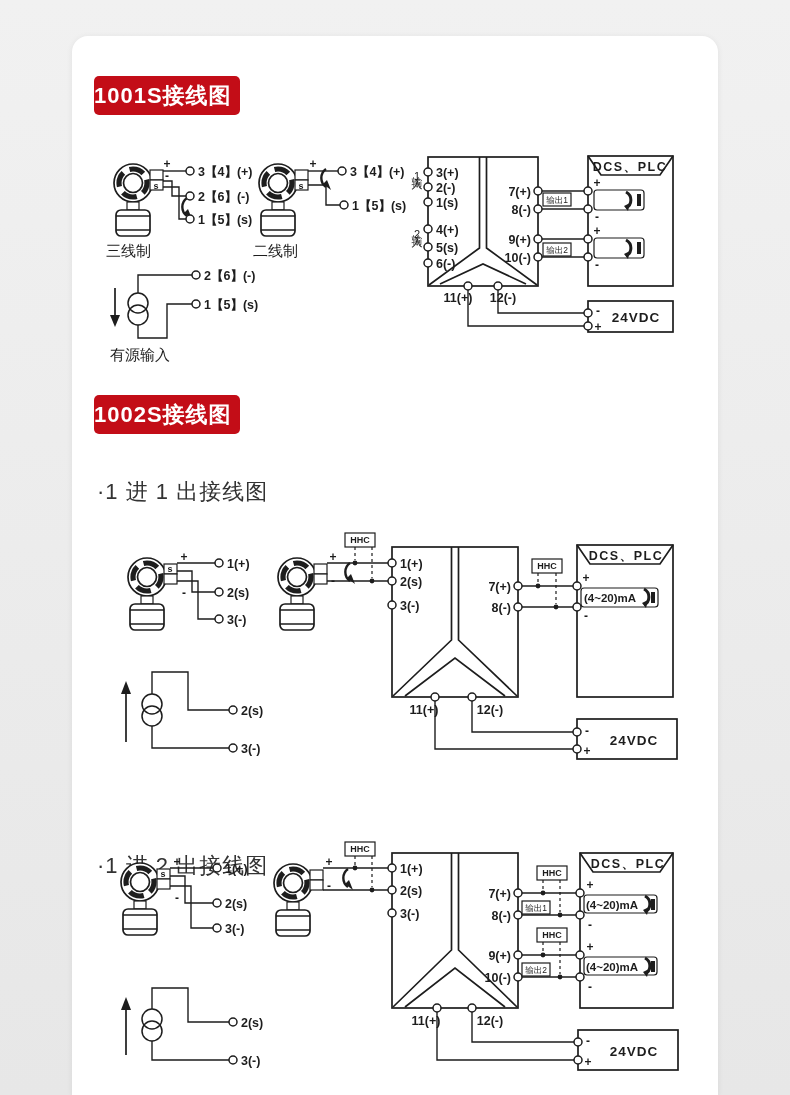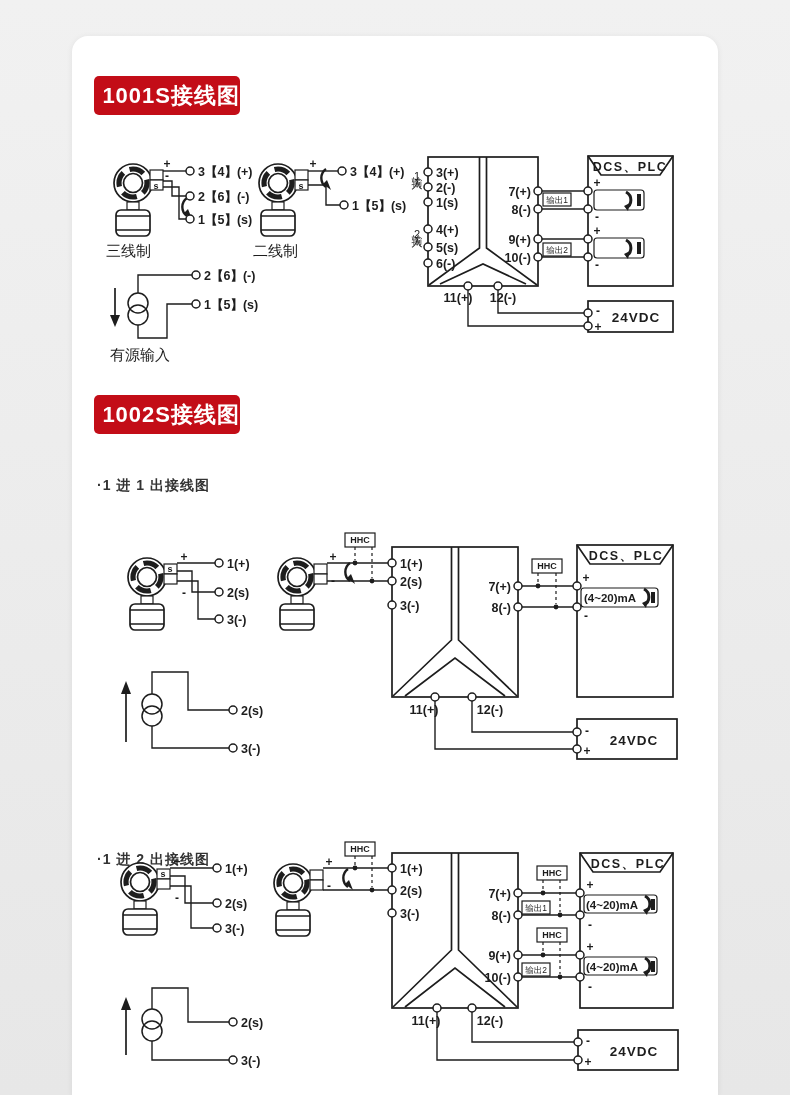--- a/index.html
+++ b/index.html
@@ -1,24 +1,24 @@
 <!DOCTYPE html>
 <html><head>
 <meta charset="utf-8">
 <style>
   html,body{margin:0;padding:0;}
   .page{position:relative;width:790px;height:1095px;background:linear-gradient(180deg,#f1f1f1,#e7e7e7);
         font-family:"Liberation Sans","DejaVu Sans",sans-serif;overflow:hidden;}
   .card{position:absolute;left:72px;top:36px;width:646px;height:1059px;background:#ffffff;
         border-radius:16px 16px 0 0;box-shadow:0 1px 6px rgba(0,0,0,0.07);}
   .badge{position:absolute;width:146px;height:39px;background:#c30d17;color:#fff;
-         font-size:22px;font-weight:bold;text-align:right;line-height:39px;border-radius:5px;letter-spacing:1px;}
+         font-size:22px;font-weight:bold;text-align:left;line-height:39px;border-radius:5px;letter-spacing:1px;}
   .badge1{left:94px;top:76px;}
   .badge2{left:94px;top:395px;}
-  .sub{position:absolute;font-size:14px;color:#333;font-weight:700;letter-spacing:1px;}
+  .sub{position:absolute;font-size:22px;color:#333;font-weight:400;letter-spacing:1px;}
   .sub1{left:97px;top:477px;}
   .sub2{left:97px;top:803px;margin-top:48px;}
   svg.diag{position:absolute;overflow:visible;}
   svg text{font-family:"Liberation Sans","DejaVu Sans",sans-serif;fill:#1d1d1d;}
   .tl{font-size:12.5px;font-weight:bold;}            
   .tle{font-size:12.5px;font-weight:bold;text-anchor:end;}
   .tlm{font-size:12.5px;font-weight:bold;text-anchor:middle;}
   .cn{font-size:15px;}                               
   .cns{font-size:8.5px;text-anchor:middle;}          
   .vert{font-size:11px;writing-mode:vertical-rl;text-orientation:upright;letter-spacing:1px;}

